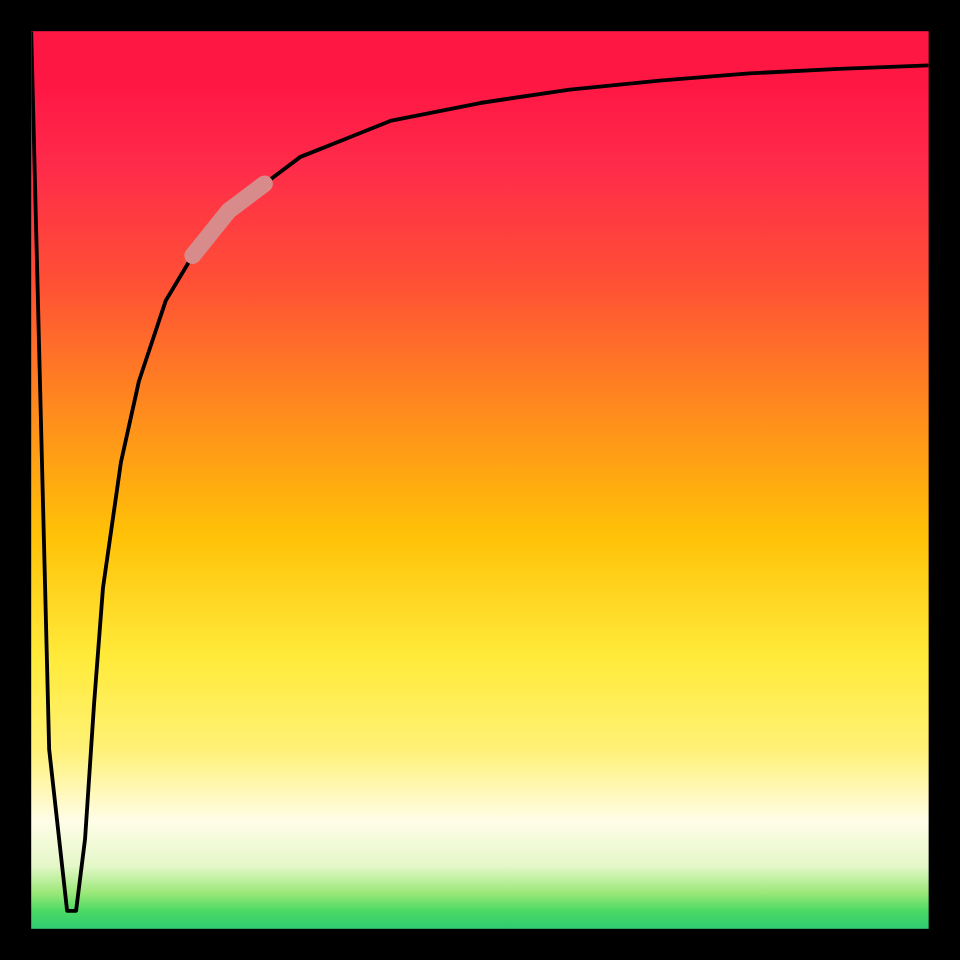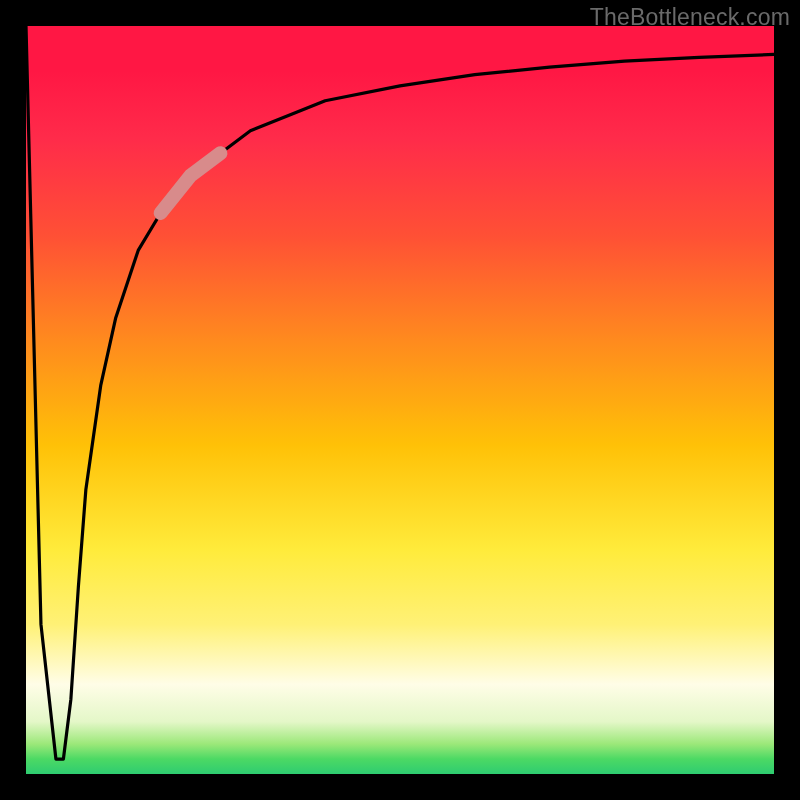--- a/index.html
+++ b/index.html
@@ -78,14 +78,13 @@
 
   <div class="plot-clip">
     <svg class="curve" viewBox="0 0 748 748" preserveAspectRatio="none">
       <g>
         <path id="curve-path" fill="none" stroke="#000" stroke-width="3.2" stroke-linejoin="round" stroke-linecap="round" d="M0.00 0.00 L7.48 299.20 L14.96 598.40 L29.92 733.04 L37.40 733.04 L44.88 673.20 L52.36 561.00 L59.84 463.76 L74.80 359.04 L89.76 291.72 L112.20 224.40 L134.64 187.00 L164.56 149.60 L194.48 127.16 L224.40 104.72 L261.80 89.76 L299.20 74.80 L374.00 59.84 L448.80 48.62 L523.60 41.14 L598.40 35.16 L673.20 31.42 L748.00 28.42"></path>
         <path id="highlight-path" fill="none" stroke="#d88b8b" stroke-width="14" stroke-linecap="round" d="M134.64 187.00 L164.56 149.60 L194.48 127.16"></path>
       </g>
     </svg>
   </div>
 
-  <div class="watermark">TheBottleneck.com</div>
 </div>
 
 </body></html>

